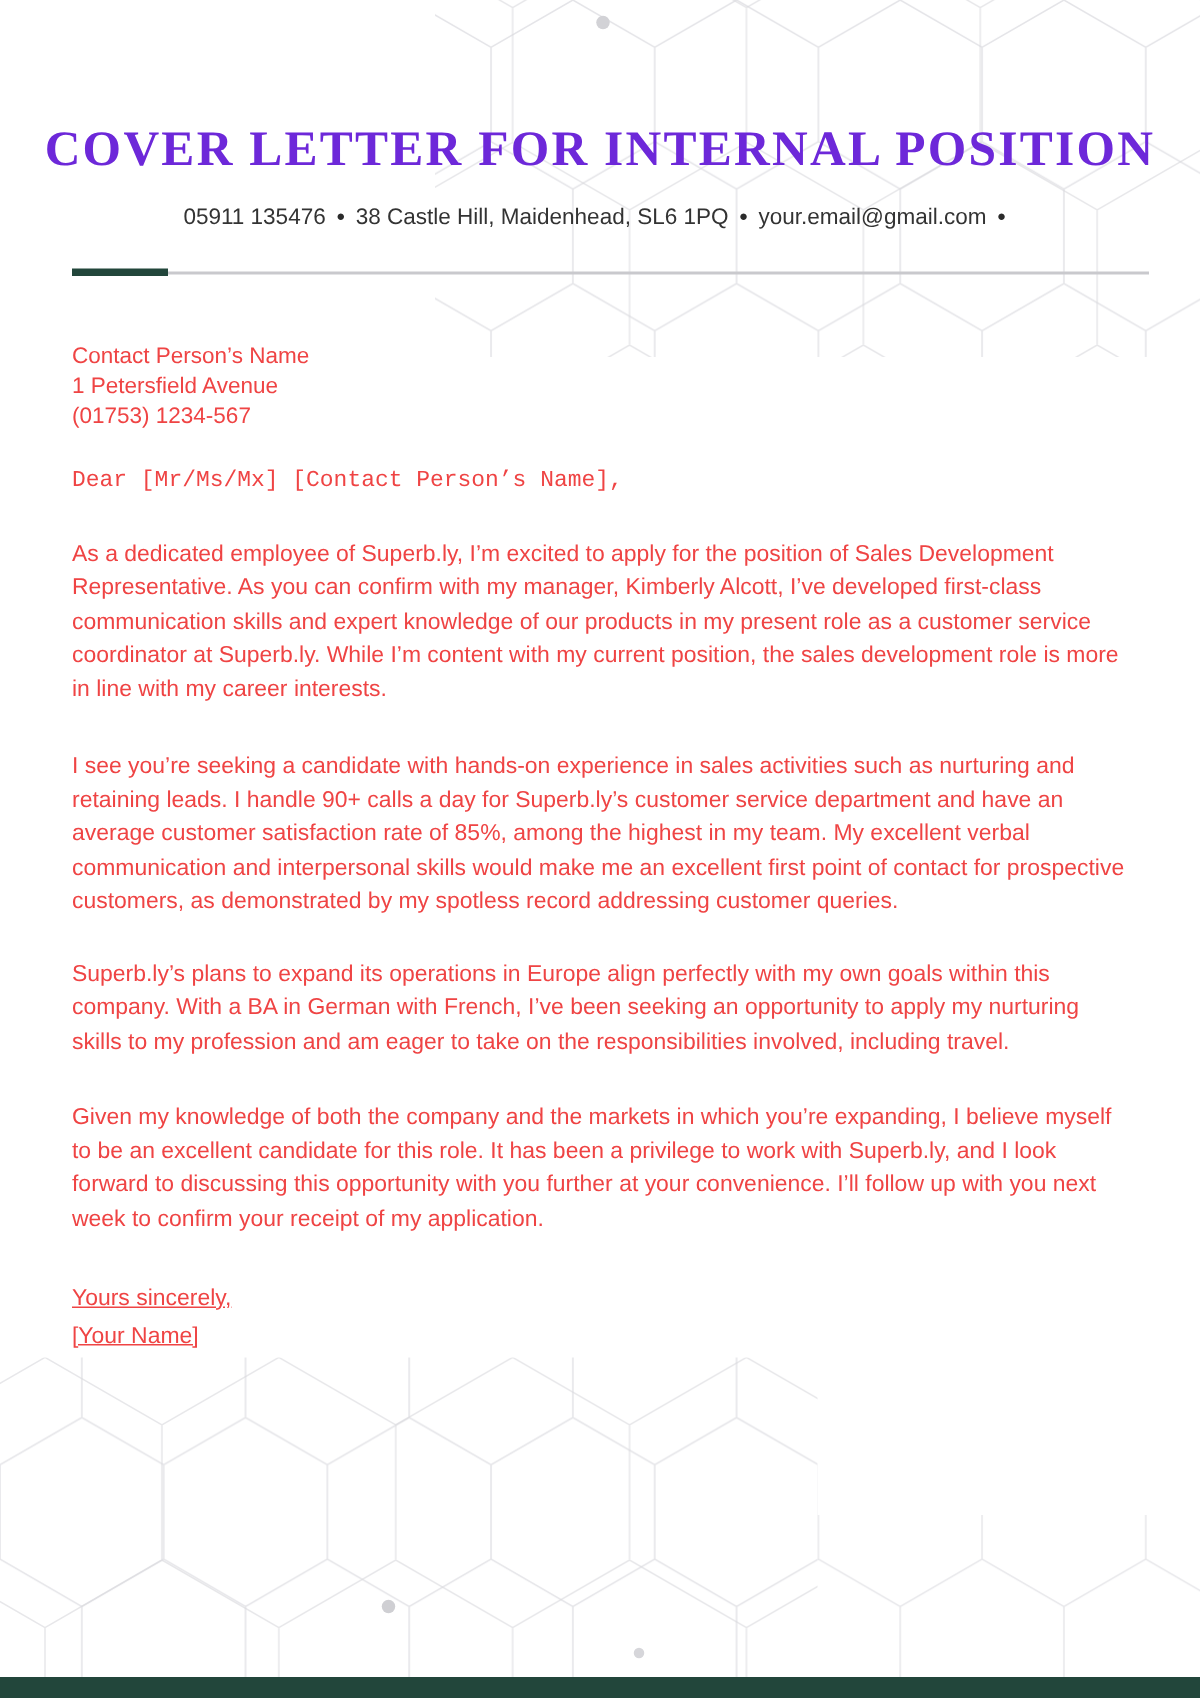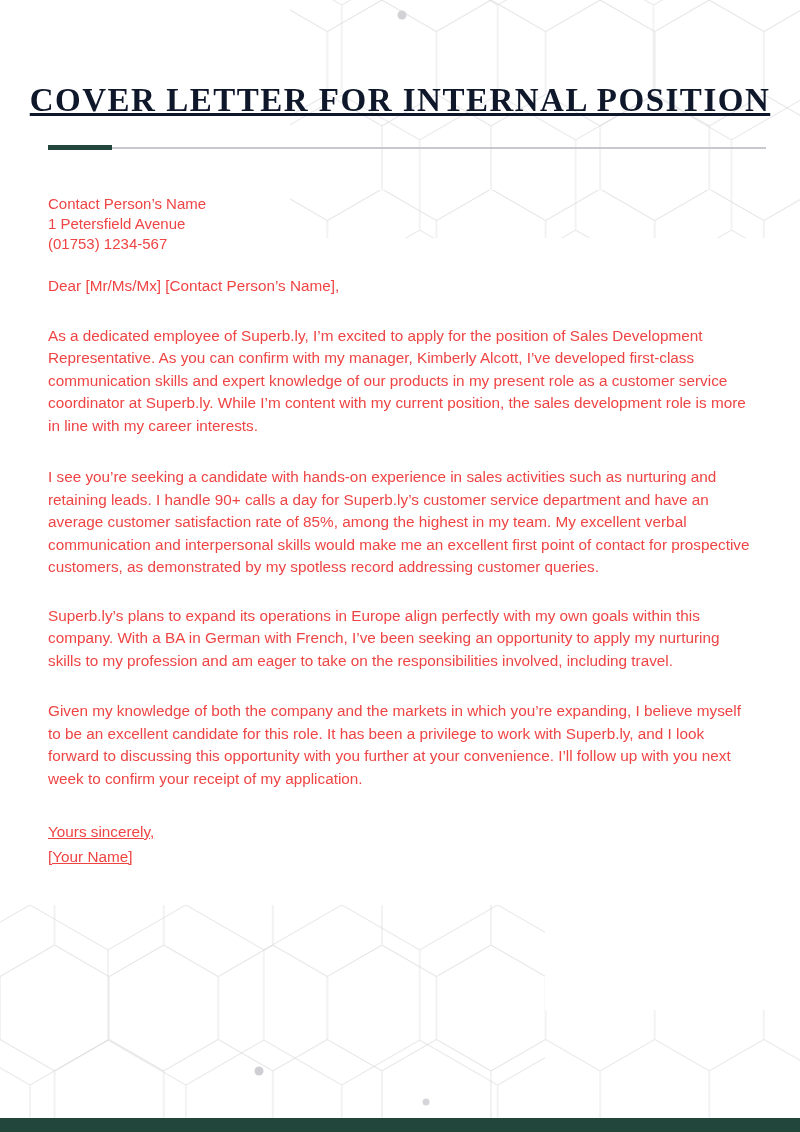--- a/index.html
+++ b/index.html
@@ -23,23 +23,22 @@
   .content { position: relative; z-index: 1; }
 
   .doc-title {
     margin: 0;
     padding-top: 82px;
     text-align: center;
     font-family: "Liberation Serif", serif;
     font-weight: 700;
     font-size: 33px;
     letter-spacing: 1.5px;
-    color: #0f172a;
+    color: #6d28d9;
     white-space: nowrap;
-    text-decoration: underline;
   }
   .header-contact {
     margin-top: 17px;
     text-align: center;
     font-size: 15px;
     color: #333333;
   }
   .bullet {
     display: inline-block;
     font-size: 10px;
@@ -68,21 +67,21 @@
     margin: 44px 45px 0 48px;
     font-size: 15.3px;
     line-height: 22.5px;
     color: #ef4444;
   }
   .recipient div {
     font-size: 15px;
     line-height: 20px;
   }
   .letter p { margin: 0; }
-  .salutation { margin-top: 21px !important; }
+  .salutation { margin-top: 21px !important; font-family: Liberation Mono, monospace; }
   .p1 { margin-top: 27px !important; }
   .p2 { margin-top: 29px !important; }
   .p3 { margin-top: 26px !important; }
   .p4 { margin-top: 28px !important; }
   .closing { margin-top: 29px; text-decoration: underline; }
   .closing div { line-height: 25px; }
 
   .footer-bar {
     position: absolute;
     left: 0; right: 0; bottom: 0;
@@ -116,20 +115,23 @@
 
     <circle cx="402" cy="15" r="4.5" fill="#d2d2d6"></circle>
     <circle cx="259" cy="1071" r="4.5" fill="#cfcfd3"></circle>
     <circle cx="426" cy="1102" r="3.5" fill="#d6d6da"></circle>
   </svg>
 
   <div class="content">
 
     <h1 class="doc-title">COVER LETTER FOR INTERNAL POSITION</h1>
 
+    <div class="header-contact">
+      <span>05911 135476</span><span class="bullet">●</span><span>38 Castle Hill, Maidenhead, SL6 1PQ</span><span class="bullet">●</span><span>your.email@gmail.com</span><span class="bullet">●</span>
+    </div>
 
     <div class="divider">
       <span class="accent"></span>
       <span class="line"></span>
     </div>
 
     <div class="letter">
 
       <div class="recipient">
         <div>Contact Person’s Name</div>

